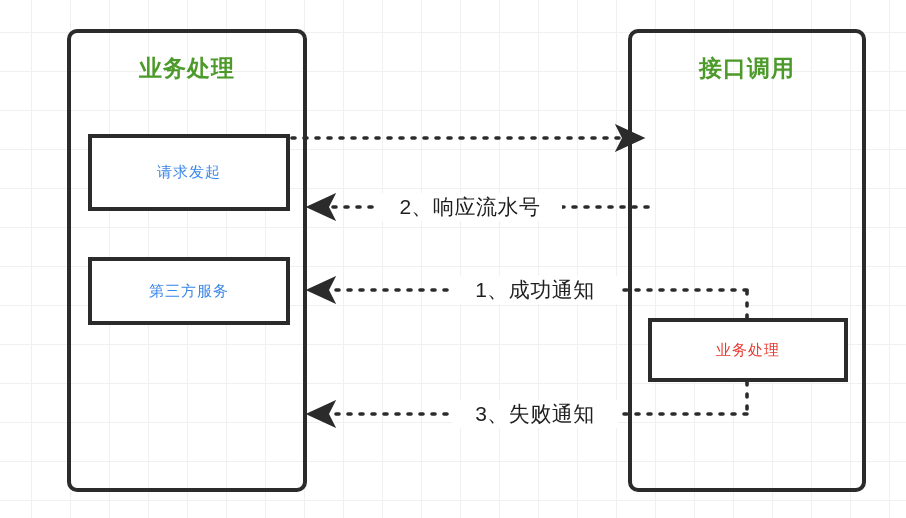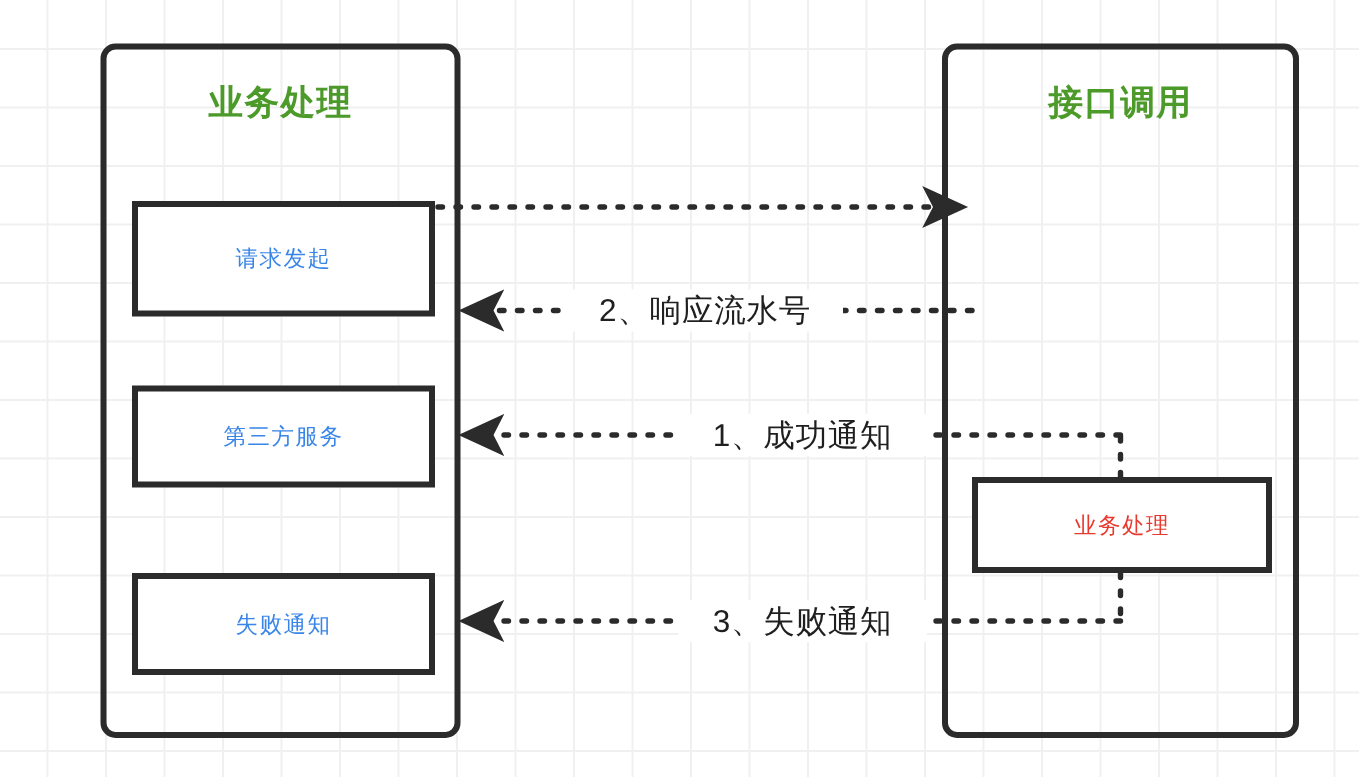--- a/index.html
+++ b/index.html
@@ -110,23 +110,20 @@
   <div class="lane-title" style="left:67px; top:53px; width:240px;">业务处理</div>
 
   <div class="node blue" style="left:88px; top:134px; width:202px; height:77px;">
     <span>请求发起</span>
   </div>
 
   <div class="node blue" style="left:88px; top:257px; width:202px; height:68px;">
     <span>第三方服务</span>
   </div>
 
-  <div class="node blue" style="left:88px; top:382px; width:202px; height:68px;">
-    <span>失败通知</span>
-  </div>
 
   <div class="lane" style="left:628px; top:29px; width:238px; height:463px;"></div>
   <div class="lane-title" style="left:628px; top:53px; width:238px;">接口调用</div>
 
 
   <div class="node red" style="left:648px; top:318px; width:200px; height:64px;">
     <span>业务处理</span>
   </div>
 
 

